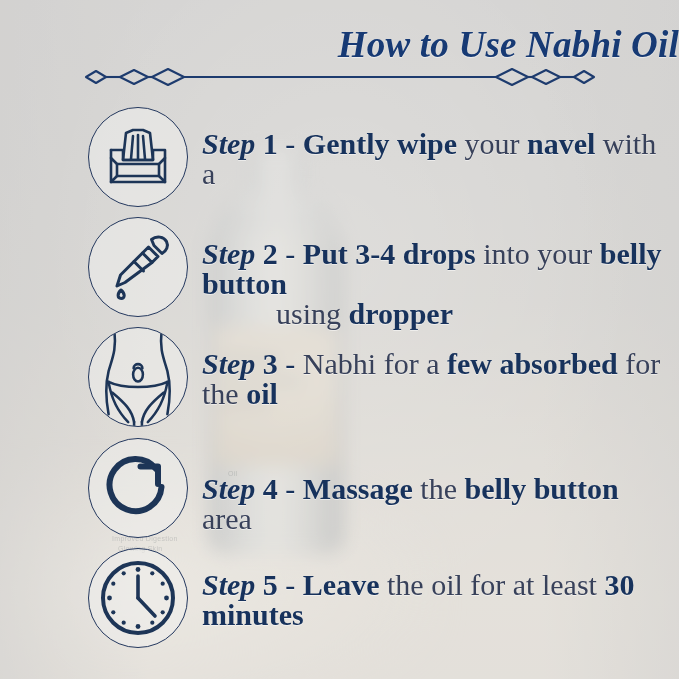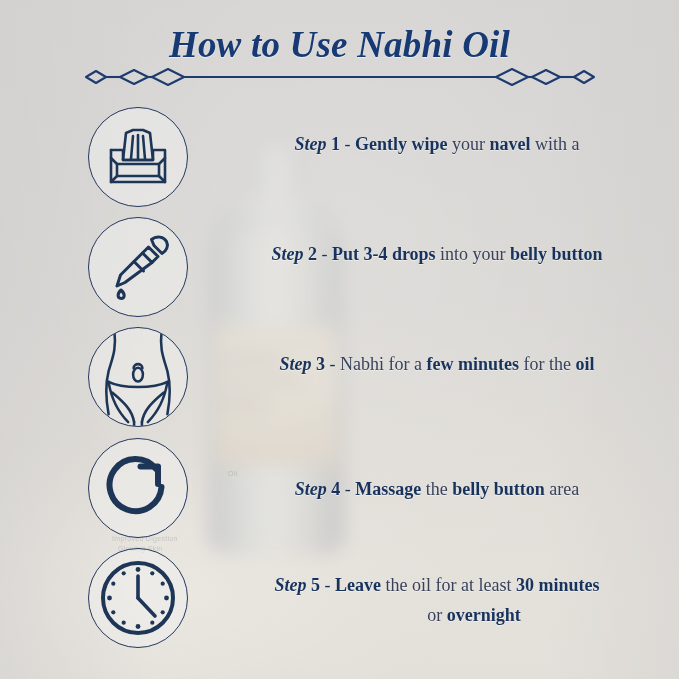--- a/index.html
+++ b/index.html
@@ -127,21 +127,21 @@
     width: 679px;
     height: 679px;
   }
 
   
   .title {
     position: absolute;
     top: 23px;
     left: 0;
     width: 679px;
-    text-align: center;
+    text-align: right;
     font-size: 37px;
     font-weight: bold;
     font-style: italic;
     color: #173a74;
     letter-spacing: 0.2px;
     text-shadow: 0 1px 1px rgba(255,255,255,0.55);
   }
 
   .divider {
     position: absolute;
@@ -177,24 +177,23 @@
     justify-content: center;
     overflow: hidden;
   }
   .icon-circle svg { display: block; }
 
   .step-text {
     position: absolute;
     left: 202px;
     width: 470px;
     color: #17325c;
-    font-size: 18px;
+    font-size: 30px;
     line-height: 30px;
     text-shadow: 0 1px 0.5px rgba(255,255,255,0.5);
-    text-align: center;
   }
   .step-text .lbl {
     font-style: italic;
     font-weight: bold;
   }
   .step-text .num {
     font-weight: bold;
     font-style: normal;
   }
   .step-text .dash {
@@ -315,20 +314,24 @@
           </svg>
         </div>
       </div>
       <div class="step-text" style="top:22px;font-family:Liberation Serif, serif;">
         <span class="lbl">Step</span>
         <span class="num">2</span>
         <span class="dash">-</span>
         <span class="b">Put 3-4 drops</span>
         <span class="r">into your</span>
         <span class="b">belly button</span>
+        <span class="line2">
+          <span class="r">using</span>
+          <span class="b">dropper</span>
+        </span>
       </div>
     </div>
 
     <div class="step-row" style="top:327px;">
       <div class="icon-wrap">
         <div class="icon-circle">
           <svg width="100" height="100" viewBox="0 0 100 100" fill="none">
             <g stroke="#1d3557" stroke-width="2.6" stroke-linejoin="round" stroke-linecap="round" fill="none">
 
               <path d="M26 4 C28 22 24 30 20 44 C17 56 17 72 20 88"></path>
@@ -348,21 +351,21 @@
               <path d="M54 96 L54 100"></path>
             </g>
           </svg>
         </div>
       </div>
       <div class="step-text" style="top:22px;">
         <span class="lbl">Step</span>
         <span class="num">3</span>
         <span class="dash">-</span>
         <span class="r">Nabhi for a</span>
-        <span class="b">few minutes</span>
+        <span class="b">few absorbed</span>
         <span class="r">for the</span>
         <span class="b">oil</span>
       </div>
     </div>
 
     <div class="step-row" style="top:438px;">
       <div class="icon-wrap">
         <div class="icon-circle">
           <svg width="70" height="70" viewBox="0 0 70 70" fill="none">
             <g stroke="#1d3557" stroke-width="6" stroke-linecap="round" stroke-linejoin="round" fill="none">
@@ -409,21 +412,17 @@
           </svg>
         </div>
       </div>
       <div class="step-text" style="top:22px;">
         <span class="lbl">Step</span>
         <span class="num">5</span>
         <span class="dash">-</span>
         <span class="b">Leave</span>
         <span class="r">the oil for at least</span>
         <span class="b">30 minutes</span>
-        <span class="line2">
-          <span class="r">or</span>
-          <span class="b">overnight</span>
-        </span>
       </div>
     </div>
 
   </div>
 </div>
 
 </body></html>

